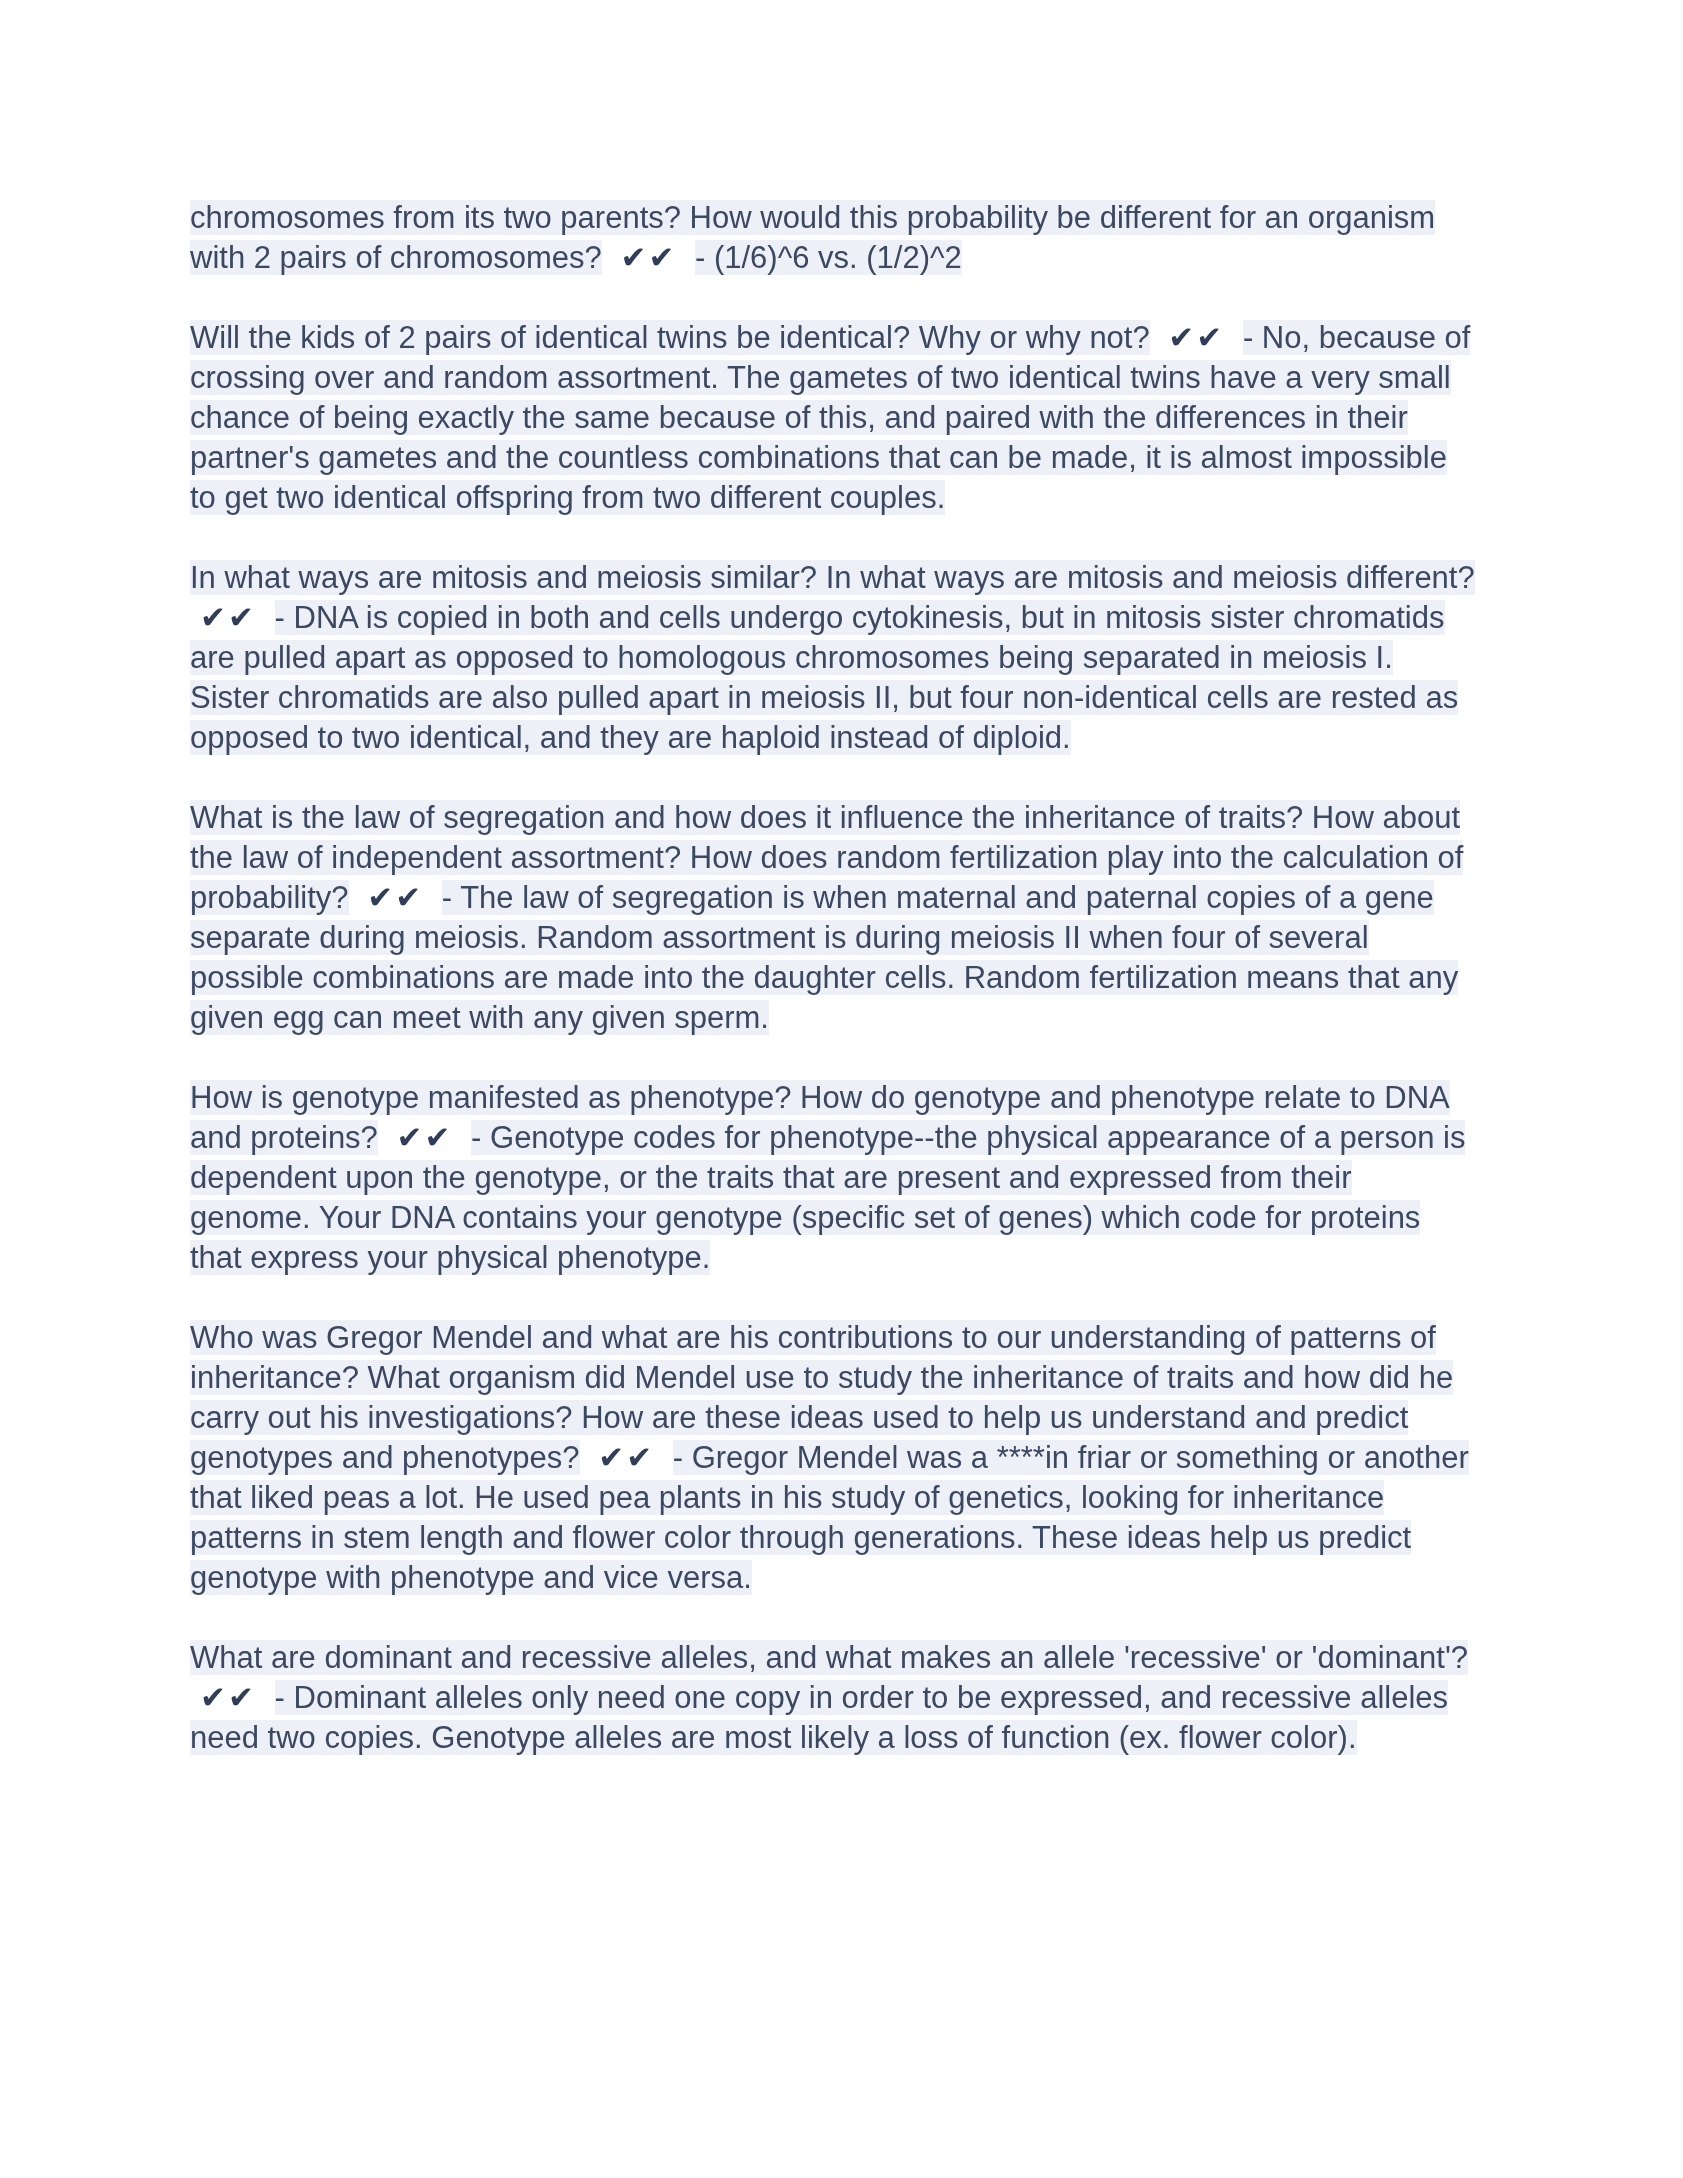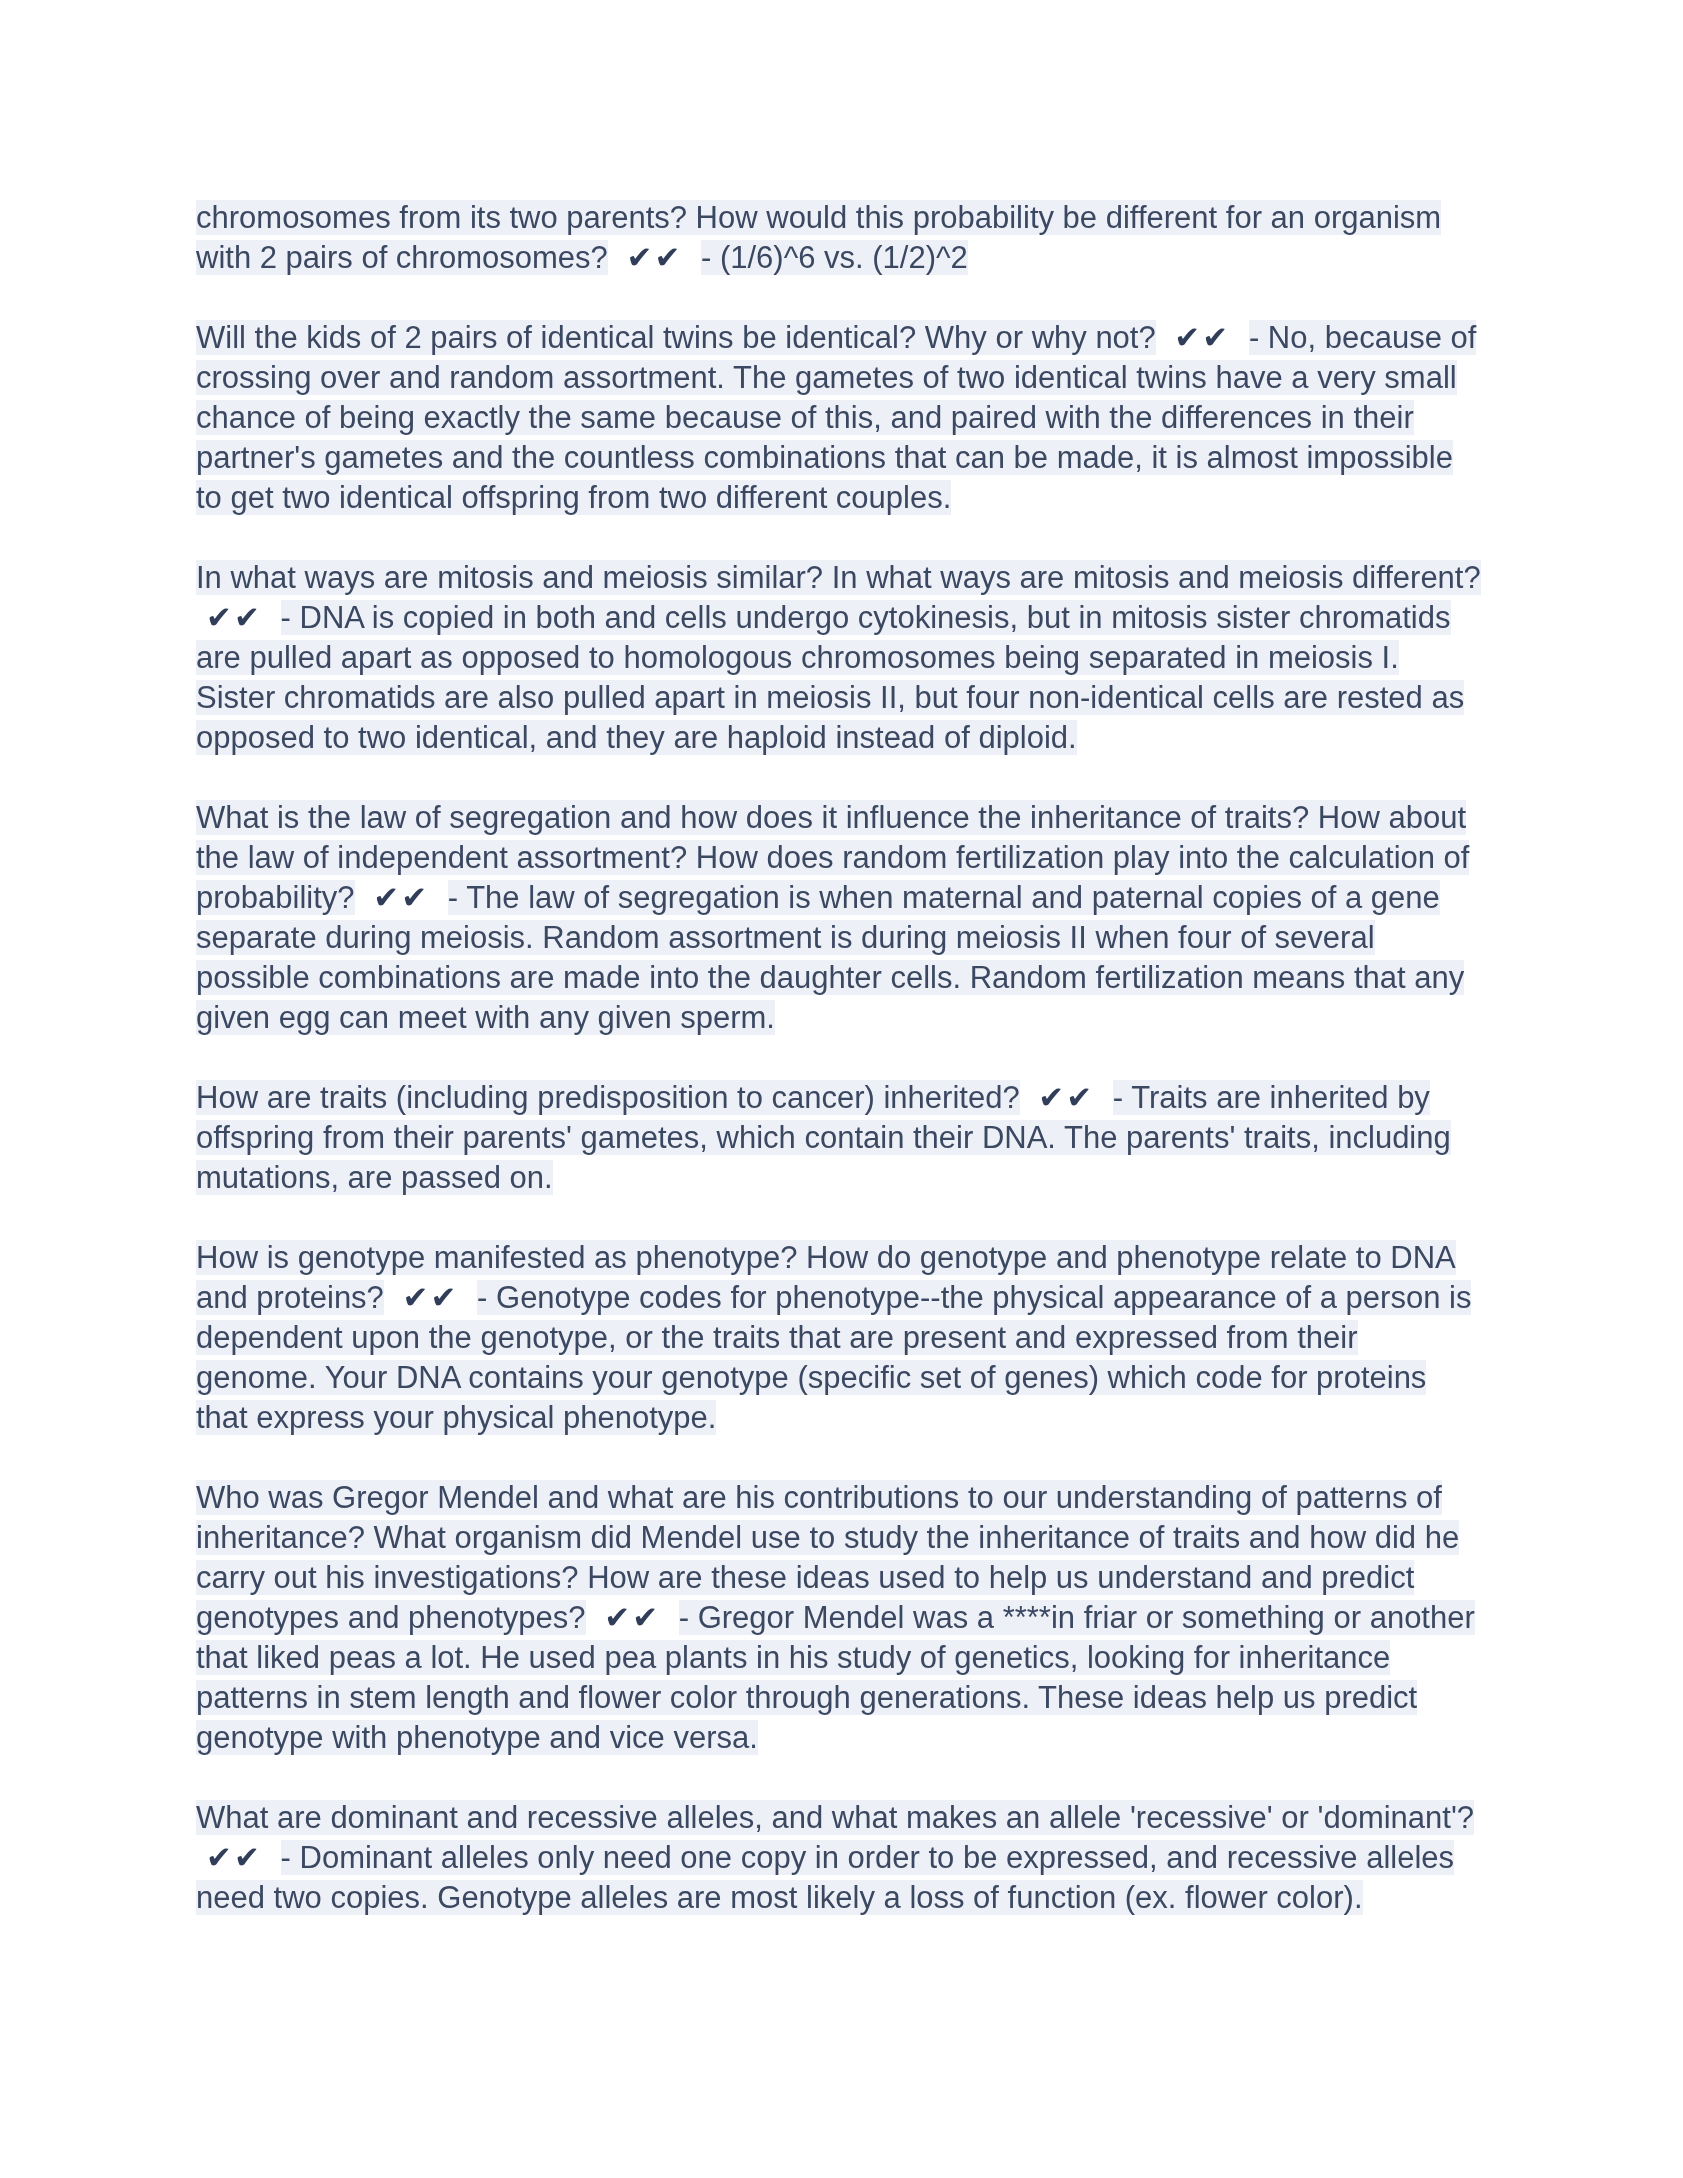--- a/index.html
+++ b/index.html
@@ -10,21 +10,21 @@
   .page {
     position: relative;
     width: 1683px;
     height: 2178px;
     background: #ffffff;
     overflow: hidden;
     font-family: "Liberation Sans", "DejaVu Sans", sans-serif;
   }
   .content {
     position: absolute;
-    left: 196px;
+    left: 190px;
     top: 198px;
     width: 1290px;
     color: #3b4862;
     font-size: 31px;
     line-height: 40px;
   }
   .content p.qa {
     margin: 0 0 40px 0;
     padding: 0;
   }
@@ -46,21 +46,20 @@
 <div class="page">
   <div class="content">
   <p class="qa"><span class="hl">chromosomes from its two parents? How would this probability be different for an organism with 2 pairs of chromosomes?</span> <span class="checks">✔✔</span> <span class="hl">- (1/6)^6 vs. (1/2)^2</span></p>
 
   <p class="qa"><span class="hl">Will the kids of 2 pairs of identical twins be identical? Why or why not?</span> <span class="checks">✔✔</span> <span class="hl">- No, because of crossing over and random assortment. The gametes of two identical twins have a very small chance of being exactly the same because of this, and paired with the differences in their partner's gametes and the countless combinations that can be made, it is almost impossible to get two identical offspring from two different couples.</span></p>
 
   <p class="qa"><span class="hl">In what ways are mitosis and meiosis similar? In what ways are mitosis and meiosis different?</span> <span class="checks">✔✔</span> <span class="hl">- DNA is copied in both and cells undergo cytokinesis, but in mitosis sister chromatids are pulled apart as opposed to homologous chromosomes being separated in meiosis I. Sister chromatids are also pulled apart in meiosis II, but four non-identical cells are rested as opposed to two identical, and they are haploid instead of diploid.</span></p>
 
   <p class="qa"><span class="hl">What is the law of segregation and how does it influence the inheritance of traits? How about the law of independent assortment? How does random fertilization play into the calculation of probability?</span> <span class="checks">✔✔</span> <span class="hl">- The law of segregation is when maternal and paternal copies of a gene separate during meiosis. Random assortment is during meiosis II when four of several possible combinations are made into the daughter cells. Random fertilization means that any given egg can meet with any given sperm.</span></p>
 
-  <p class="qa"><span class="hl">How are traits (including predisposition to cancer) inherited?</span> <span class="checks">✔✔</span> <span class="hl">- Traits are inherited by offspring from their parents' gametes, which contain their DNA. The parents' traits, including mutations, are passed on.</span></p>
 
   <p class="qa"><span class="hl">How is genotype manifested as phenotype? How do genotype and phenotype relate to DNA and proteins?</span> <span class="checks">✔✔</span> <span class="hl">- Genotype codes for phenotype--the physical appearance of a person is dependent upon the genotype, or the traits that are present and expressed from their genome. Your DNA contains your genotype (specific set of genes) which code for proteins that express your physical phenotype.</span></p>
 
   <p class="qa"><span class="hl">Who was Gregor Mendel and what are his contributions to our understanding of patterns of inheritance? What organism did Mendel use to study the inheritance of traits and how did he carry out his investigations? How are these ideas used to help us understand and predict genotypes and phenotypes?</span> <span class="checks">✔✔</span> <span class="hl">- Gregor Mendel was a ****in friar or something or another that liked peas a lot. He used pea plants in his study of genetics, looking for inheritance patterns in stem length and flower color through generations. These ideas help us predict genotype with phenotype and vice versa.</span></p>
 
   <p class="qa"><span class="hl">What are dominant and recessive alleles, and what makes an allele 'recessive' or 'dominant'?</span> <span class="checks">✔✔</span> <span class="hl">- Dominant alleles only need one copy in order to be expressed, and recessive alleles need two copies. Genotype alleles are most likely a loss of function (ex. flower color).</span></p>
 </div>
 </div>
 
 

